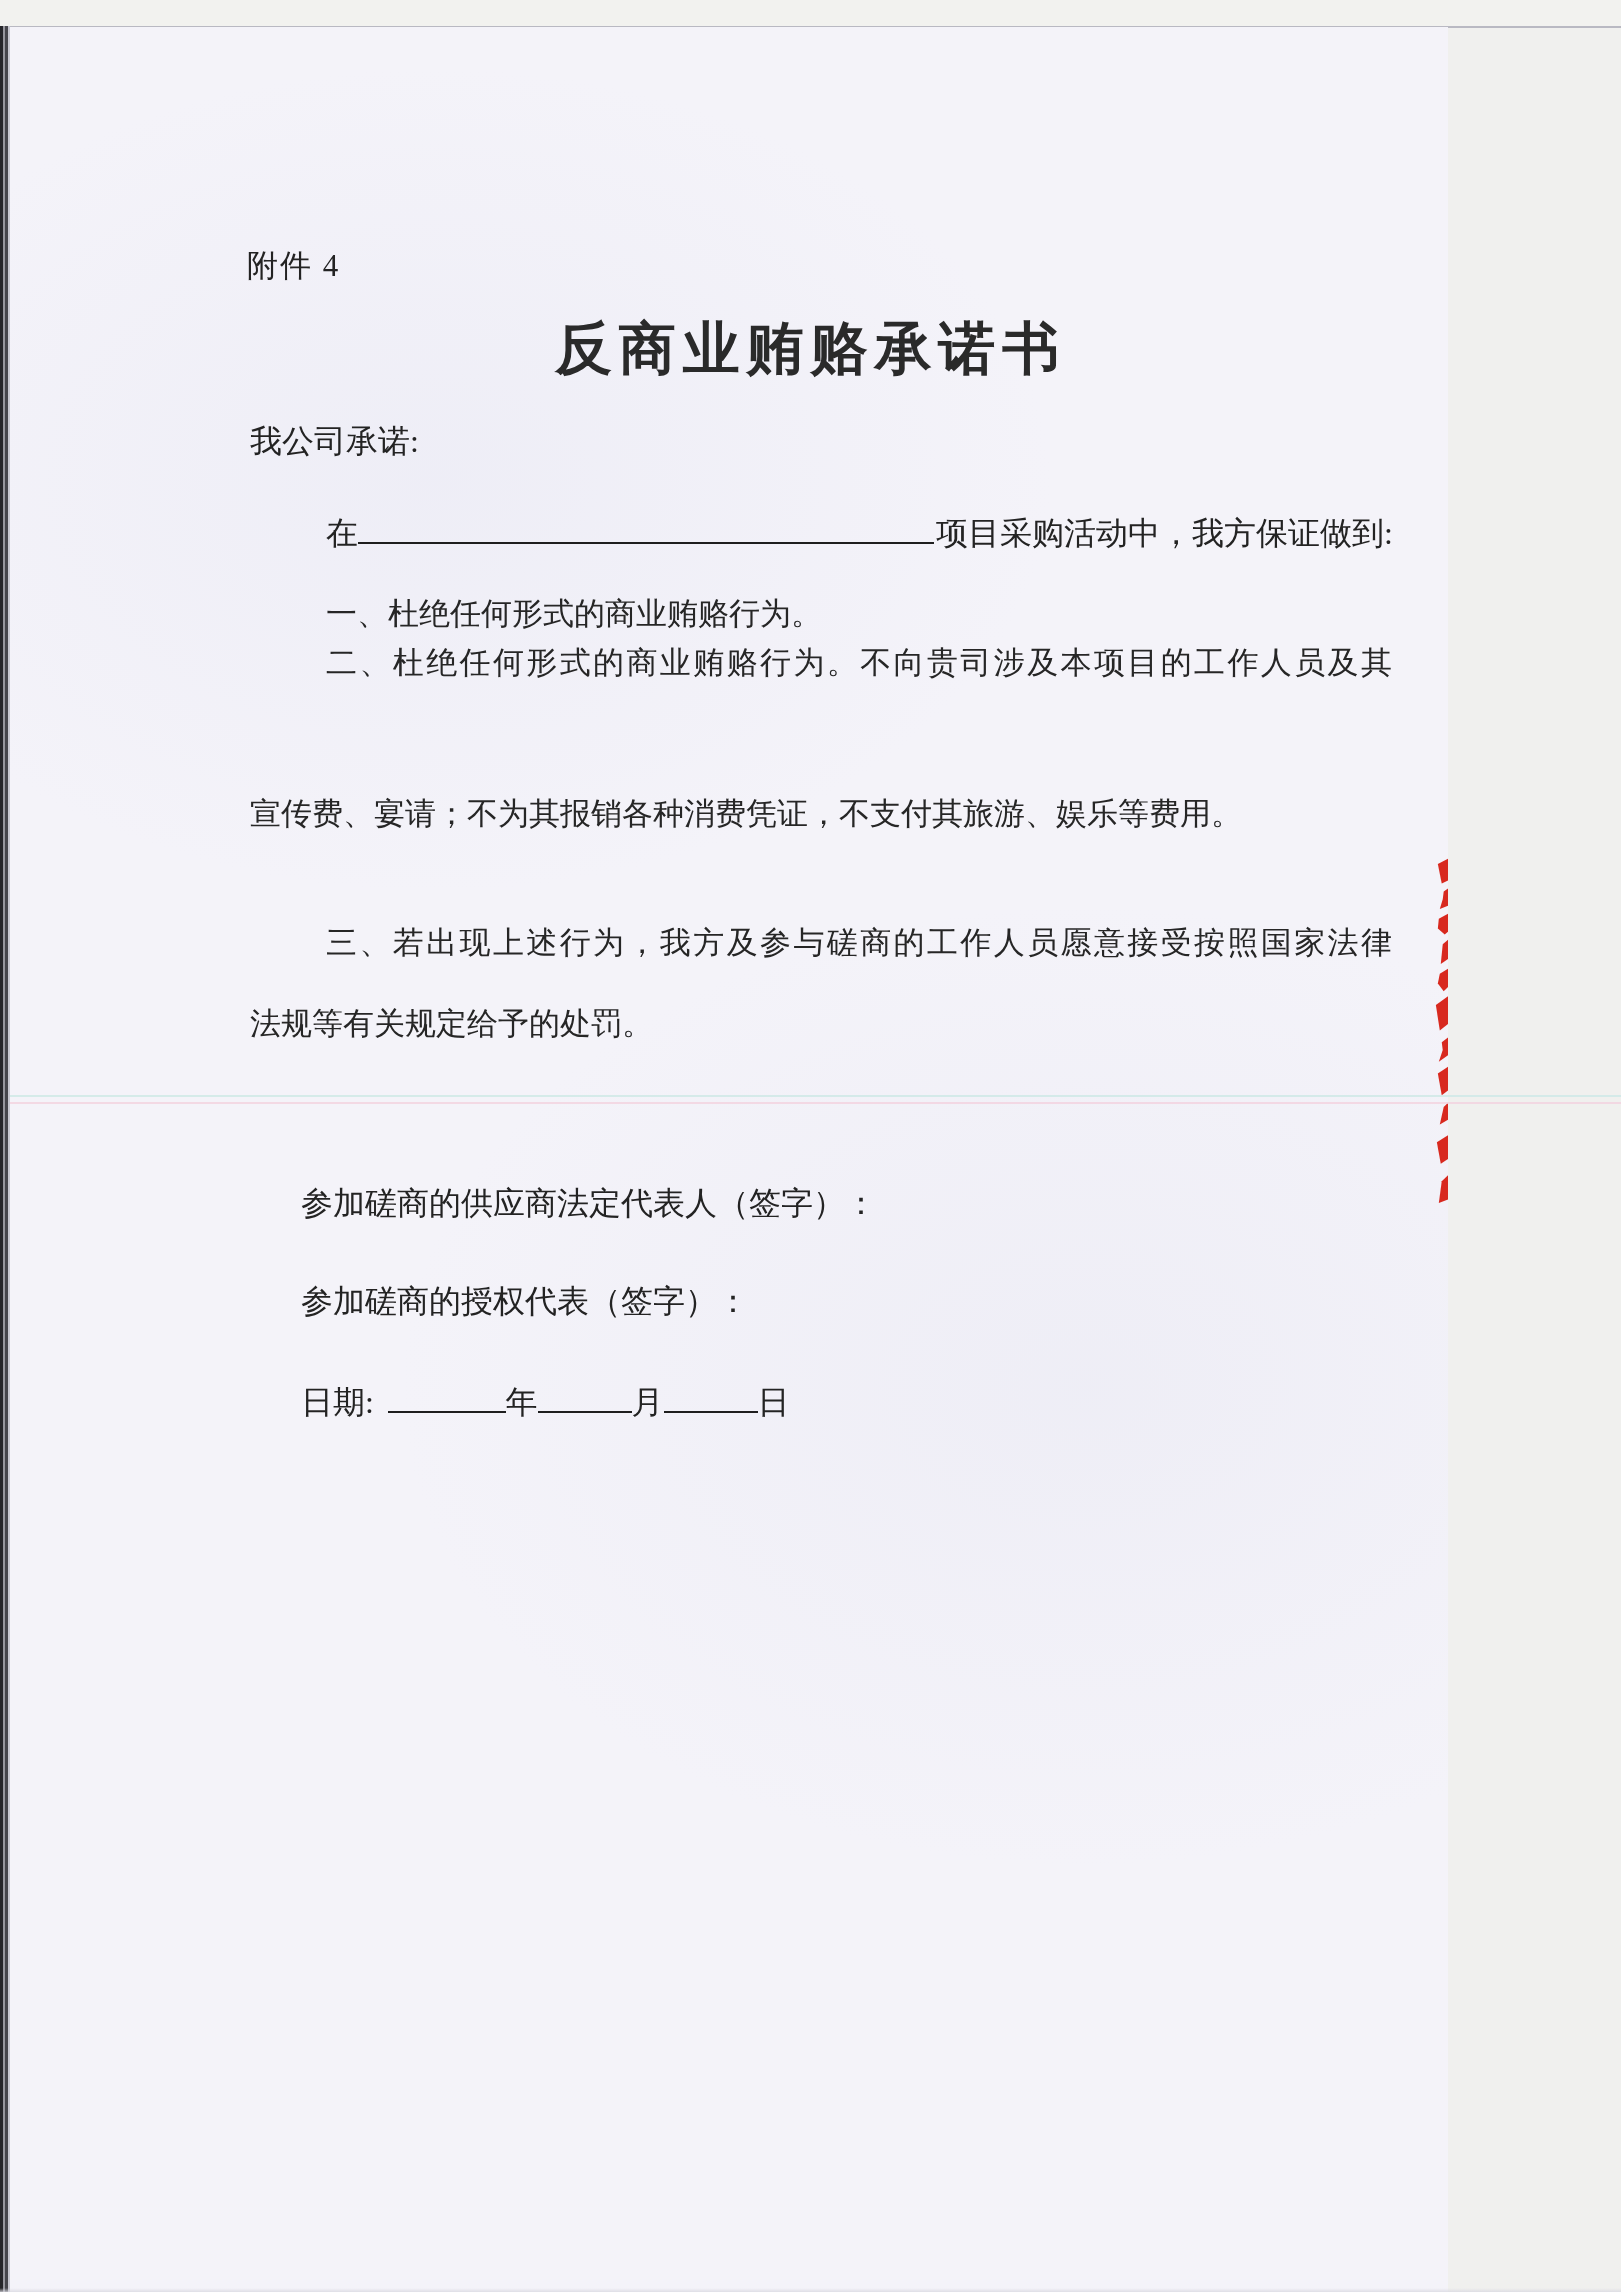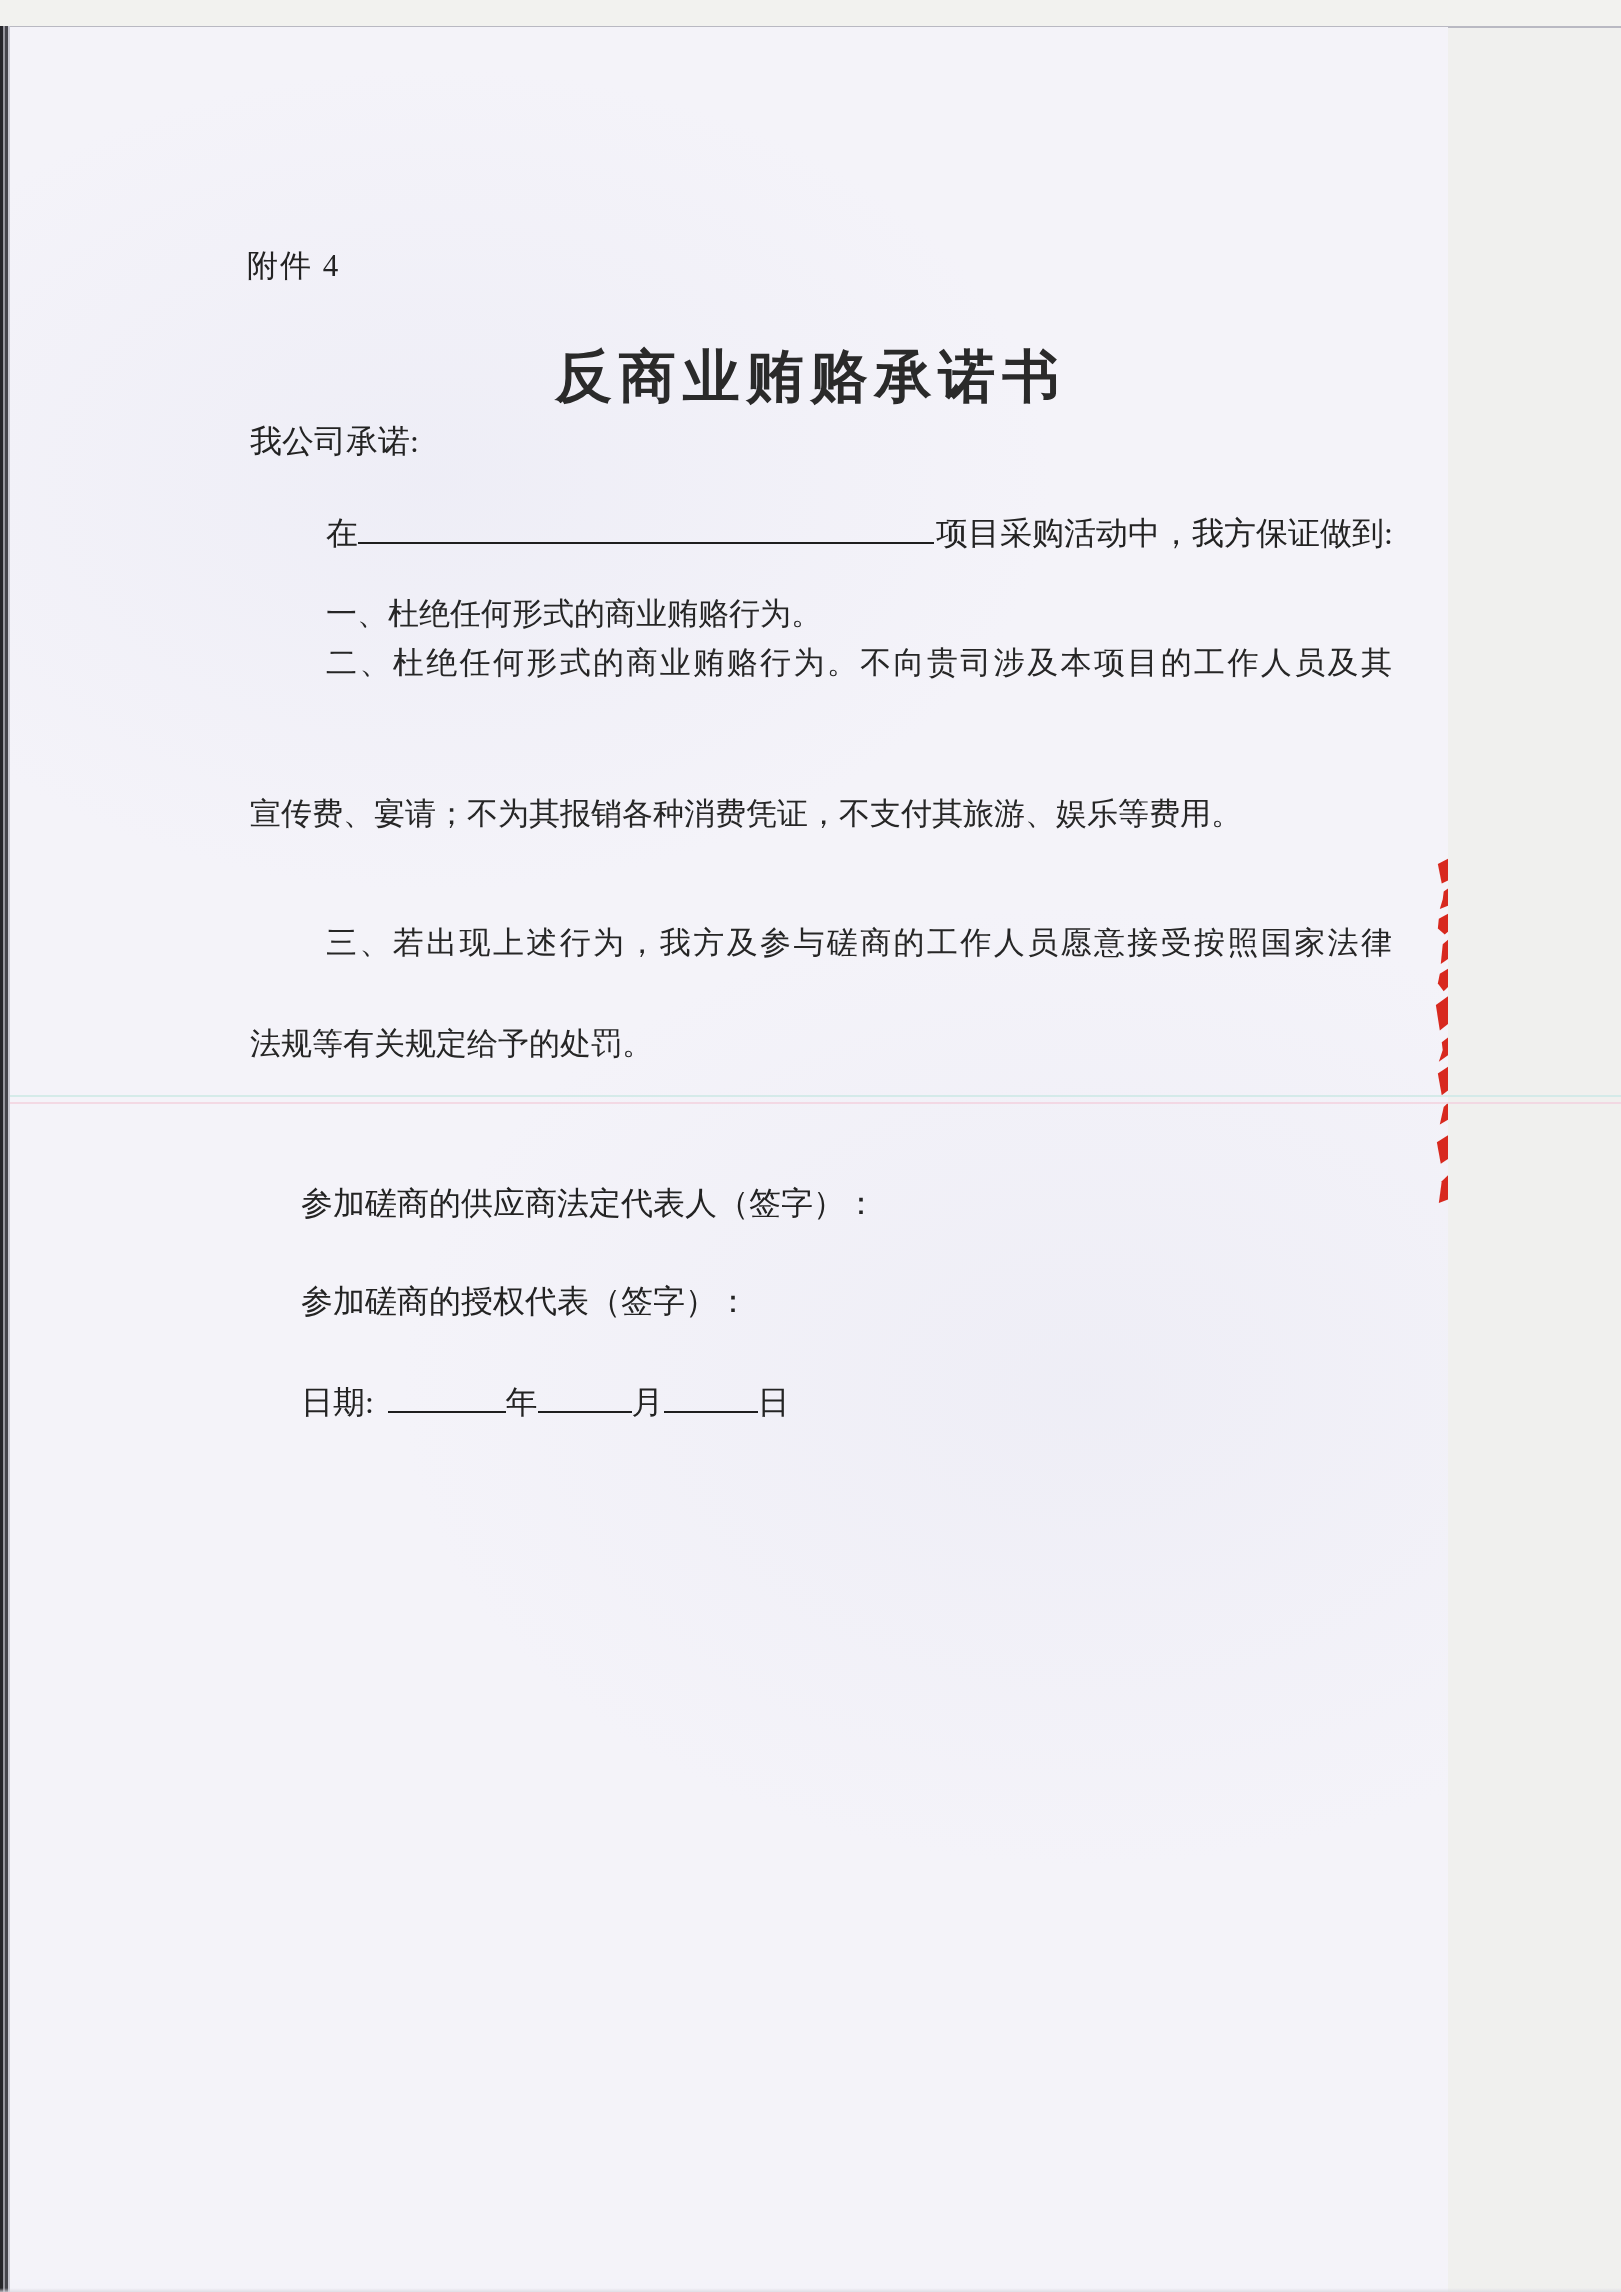--- a/index.html
+++ b/index.html
@@ -38,21 +38,21 @@
   .artifact-pink{top:1075px;background:#f3d2de;opacity:.8;}
 
   .attachment-label{
     position:absolute;left:247px;top:218px;
     font-size:31px;letter-spacing:2px;
   }
   .doc-title{
     position:absolute;left:0;top:284px;width:1621px;
     text-align:center;
     font-family:"Liberation Sans","DejaVu Sans",sans-serif;
-    font-weight:900;font-size:57px;letter-spacing:6.9px;color:#2a2a2a;margin-top:28px;
+    font-weight:900;font-size:57px;letter-spacing:6.9px;color:#2a2a2a;
   }
   .intro-line{
     position:absolute;left:250px;top:393px;
     font-size:32px;
   }
   .fill-line{
     position:absolute;left:250px;top:482px;width:1143px;
     font-size:32px;display:flex;align-items:baseline;white-space:nowrap;
   }
   .fill-line .indent{display:inline-block;width:76px;}
@@ -66,21 +66,21 @@
     font-size:31px;line-height:39px;color:#262626;
   }
   .body-line.nowrap{white-space:nowrap;}
   .body-line.justify{text-align:justify;text-align-last:justify;}
   .body-line.indent{padding-left:76px;width:1066px;}
   .bl-1{top:567px;}
   .bl-2{top:616px;}
   .bl-3{top:729px;}
   .bl-4{top:767px;}
   .bl-5{top:896px;}
-  .bl-6{top:977px;margin-top:20px;}
+  .bl-6{top:977px;}
 
   .sig-line{
     position:absolute;left:301px;font-size:32px;white-space:nowrap;
   }
   .sig-1{top:1155px;}
   .sig-2{top:1253px;}
   .sig-date{top:1351px;display:flex;align-items:baseline;}
   .sig-date .blank{border-bottom-width:2.9px;}
   .blank-year{width:118px;margin-left:13.7px;}
   .blank-month{width:94px;}

